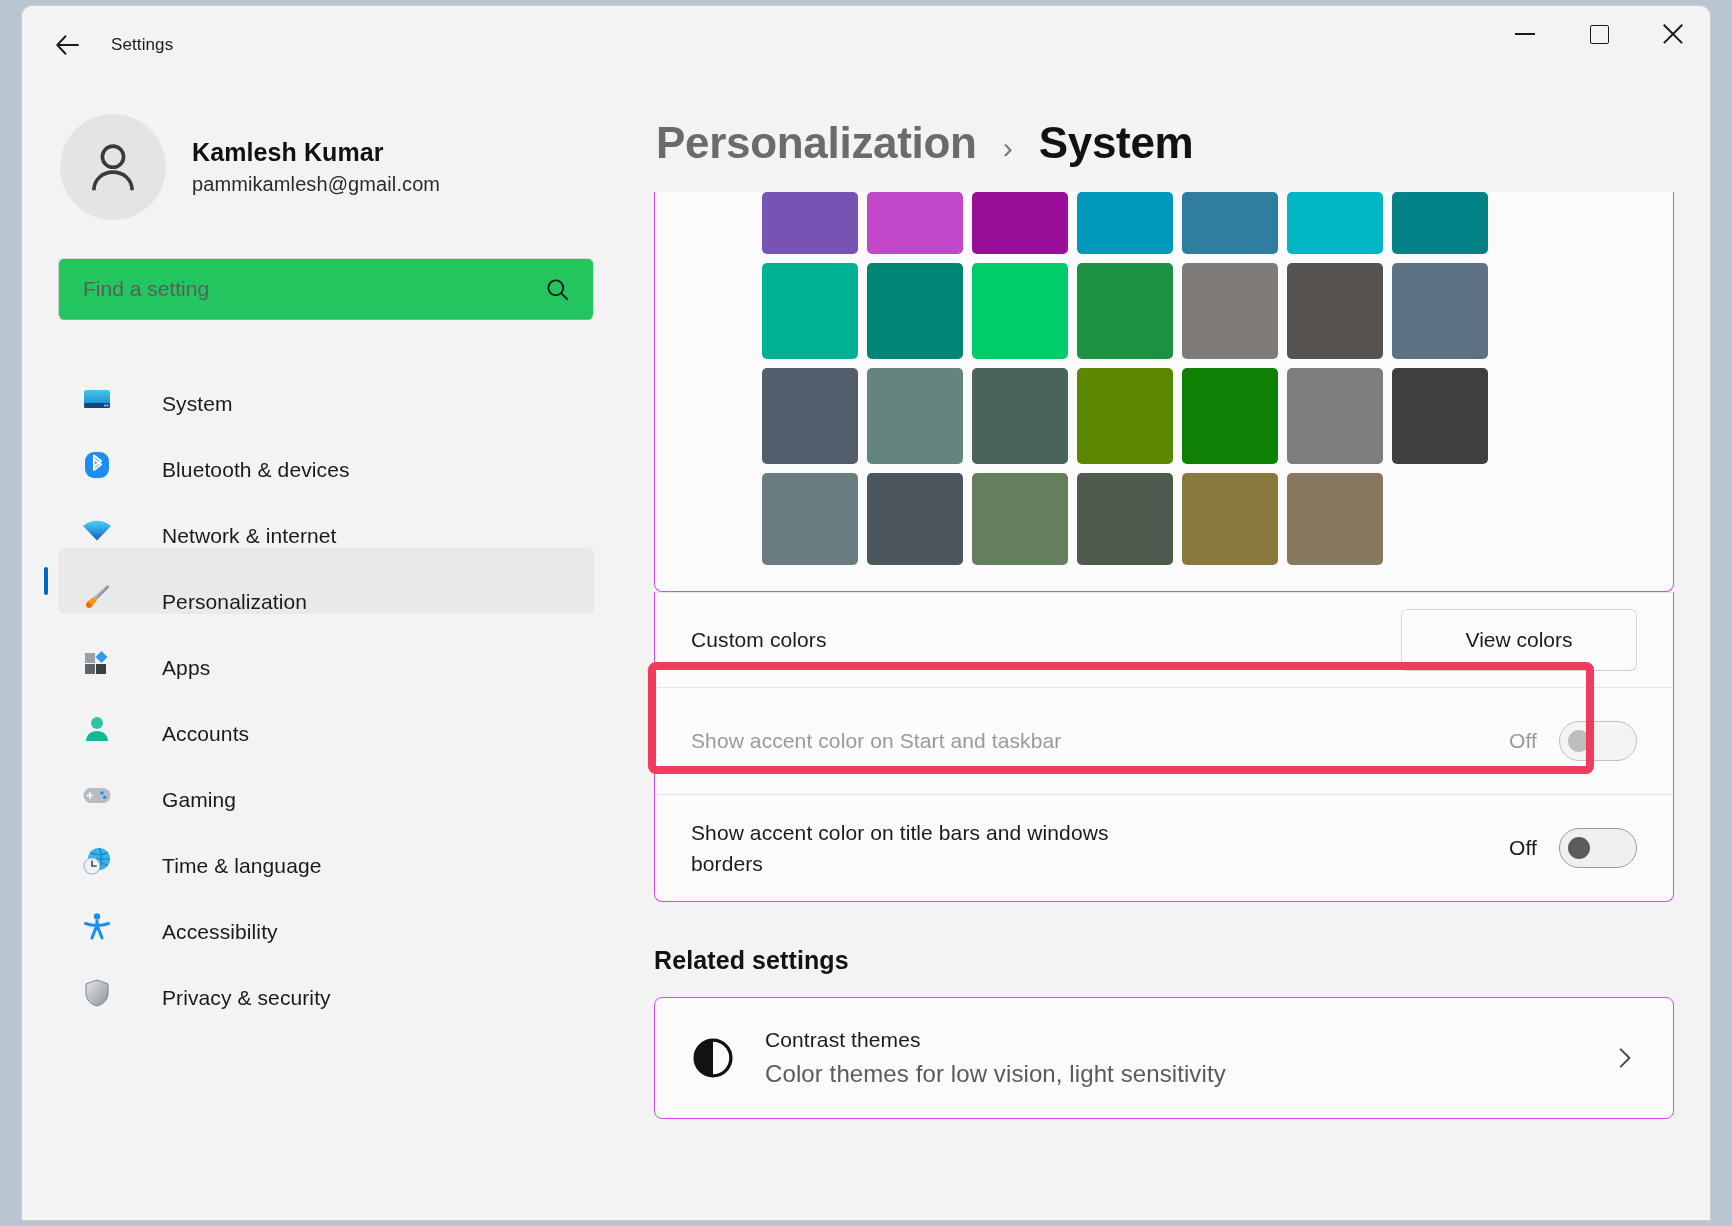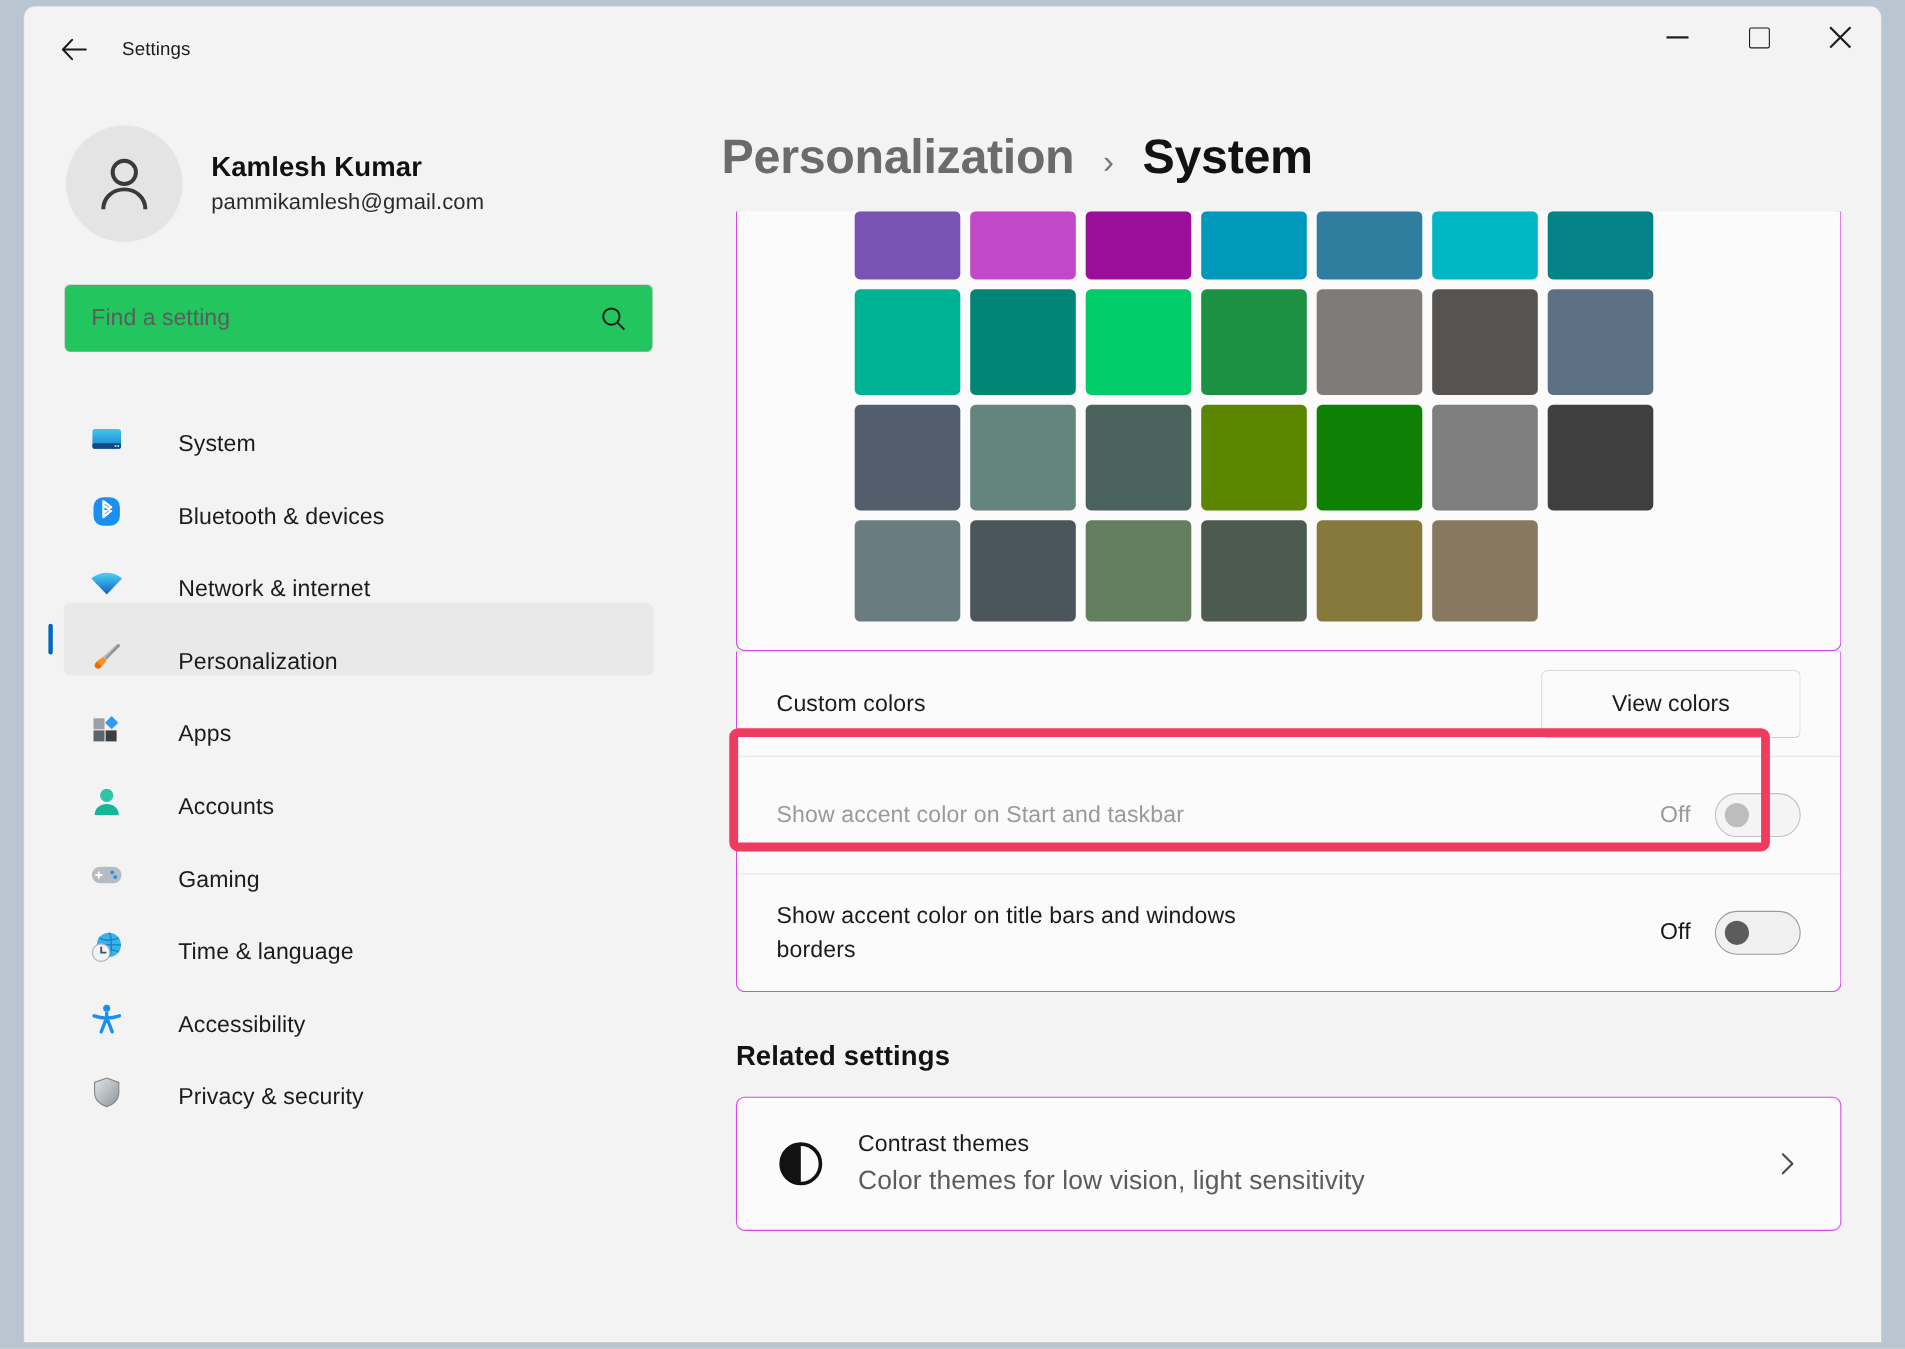--- a/index.html
+++ b/index.html
@@ -168,21 +168,21 @@
     font-size: 30px; color: #777;
     margin: 0 26px; font-weight: normal;
   }
   .bc-current {
     font-size: 44px; font-weight: bold;
     color: #121212; letter-spacing: -.3px;
   }
 
   .scroll-area {
     margin-top: 24px;
-    margin-left: 29px;
+    margin-left: 14px;
     height: 982px;
     position: relative;
   }
 
   .card {
     background: #fbfbfb;
     border: 1px solid #d946ef;
     border-radius: 8px;
   }
 

